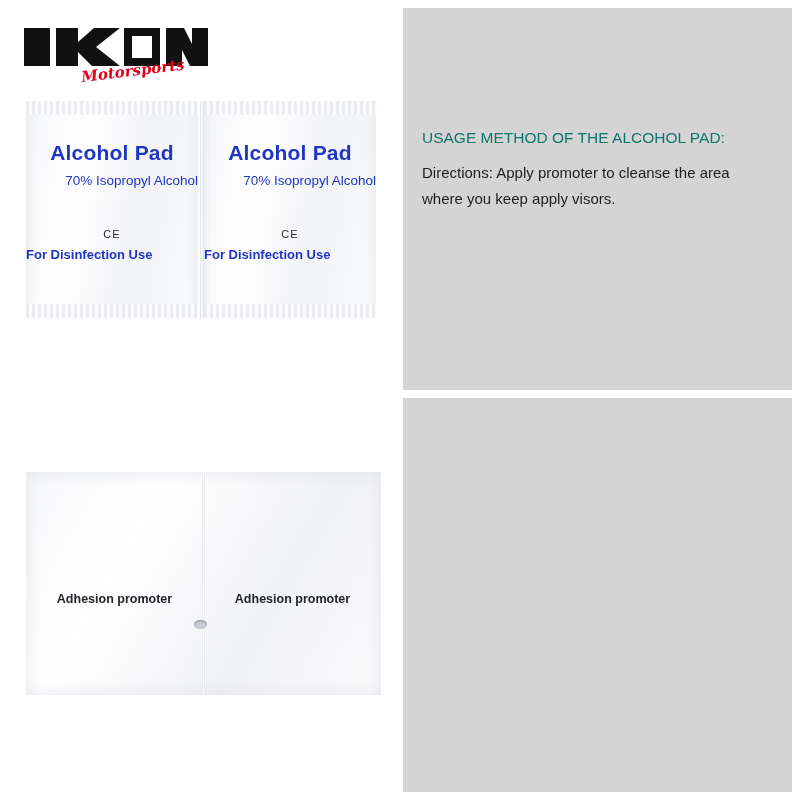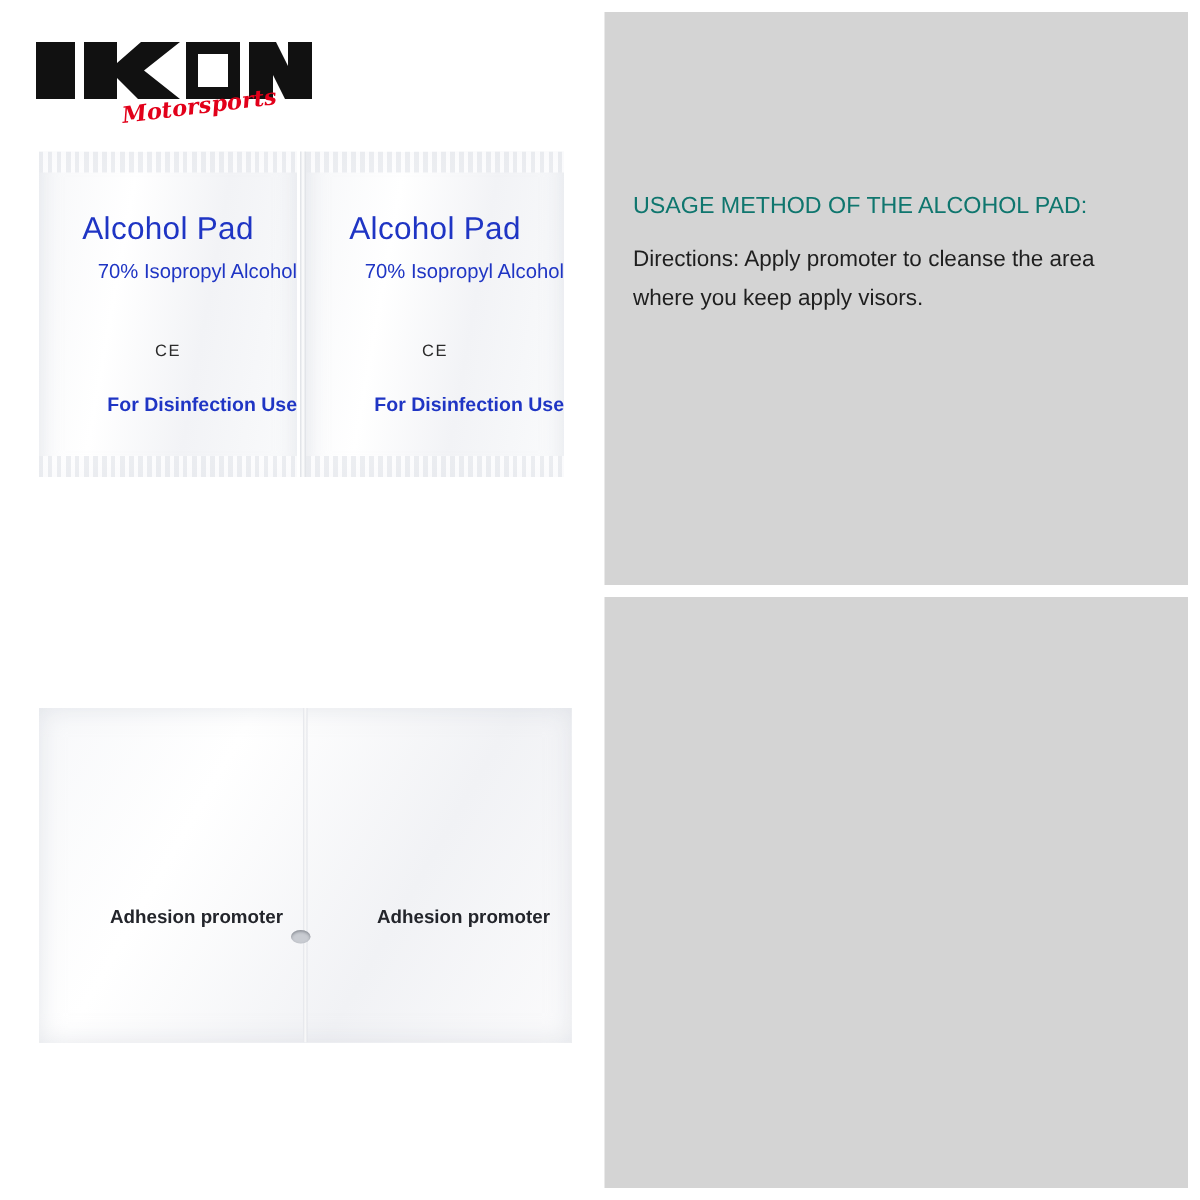--- a/index.html
+++ b/index.html
@@ -93,21 +93,21 @@
     height: 14px;
     background: repeating-linear-gradient(90deg, #e9ebef 0 3px, #fdfdfe 3px 6px);
     opacity: 0.85;
   }
   .pad-title {
     position: absolute;
     left: 0; right: 0;
     top: 40px;
     text-align: center;
     color: #1f35c4;
-    font-weight: normal;
+    font-weight: bold;
     font-size: 21px;
     letter-spacing: 0.2px;
   }
   .pad-sub {
     position: absolute;
     left: 0; right: 0;
     top: 72px;
     text-align: right;
     color: #1f35c4;
     font-size: 13.5px;
@@ -117,22 +117,22 @@
     left: 0; right: 0;
     top: 127px;
     text-align: center;
     color: #2b2b2b;
     font-size: 11px;
     letter-spacing: 1px;
   }
   .pad-foot {
     position: absolute;
     left: 0; right: 0;
-    top: 161px;
-    text-align: right;
+    top: 146px;
+    text-align: left;
     color: #1f35c4;
     font-size: 13px;
     font-weight: bold;
   }
   #pad-seam {
     position: absolute;
     left: 174px;
     top: 0;
     width: 4px;
     height: 217px;
@@ -145,24 +145,23 @@
     left: 18px;
     top: 74px;
     width: 355px;
     height: 223px;
     background: linear-gradient(120deg, #f7f8fa 0%, #ffffff 30%, #f1f2f5 66%, #fbfbfc 100%);
     box-shadow: inset 0 0 16px rgba(205,210,218,0.5);
     overflow: hidden;
   }
   .promoter-half {
     position: absolute;
-    top: 12px;
+    top: 0;
     width: 177px;
     height: 287px;
-    padding-left: 33px;
   }
   #promoter-left { left: 0; }
   #promoter-right { left: 178px; }
   .promoter-label {
     position: absolute;
     left: 0; right: 0;
     top: 120px;
     text-align: center;
     color: #23252b;
     font-size: 12.5px;

